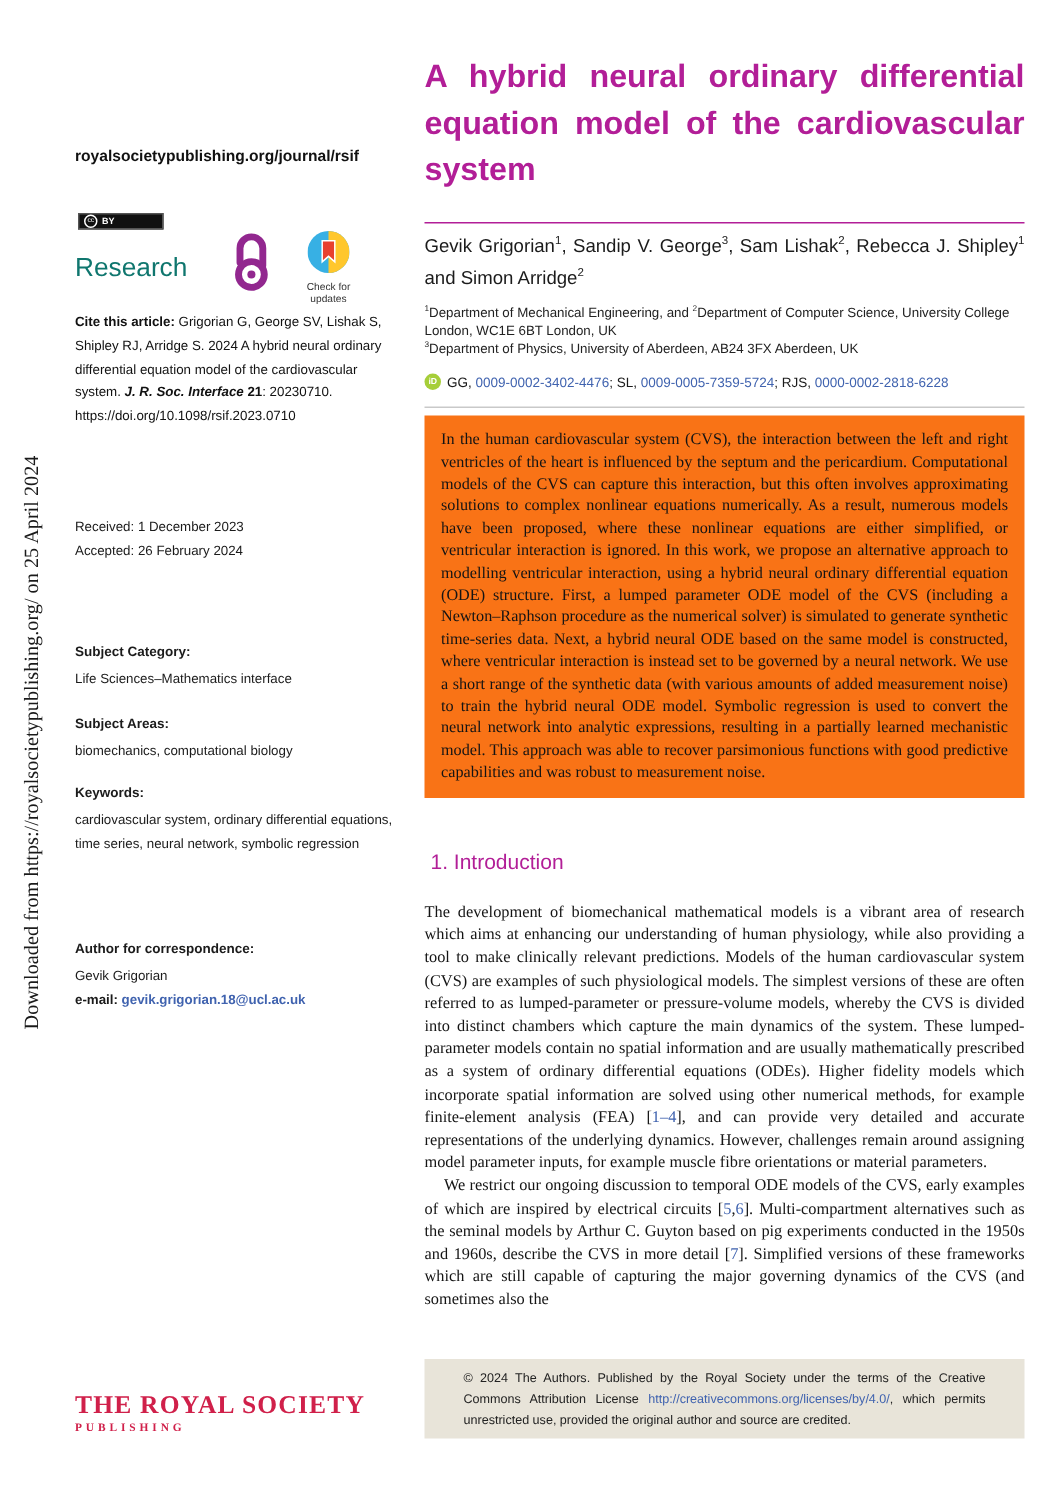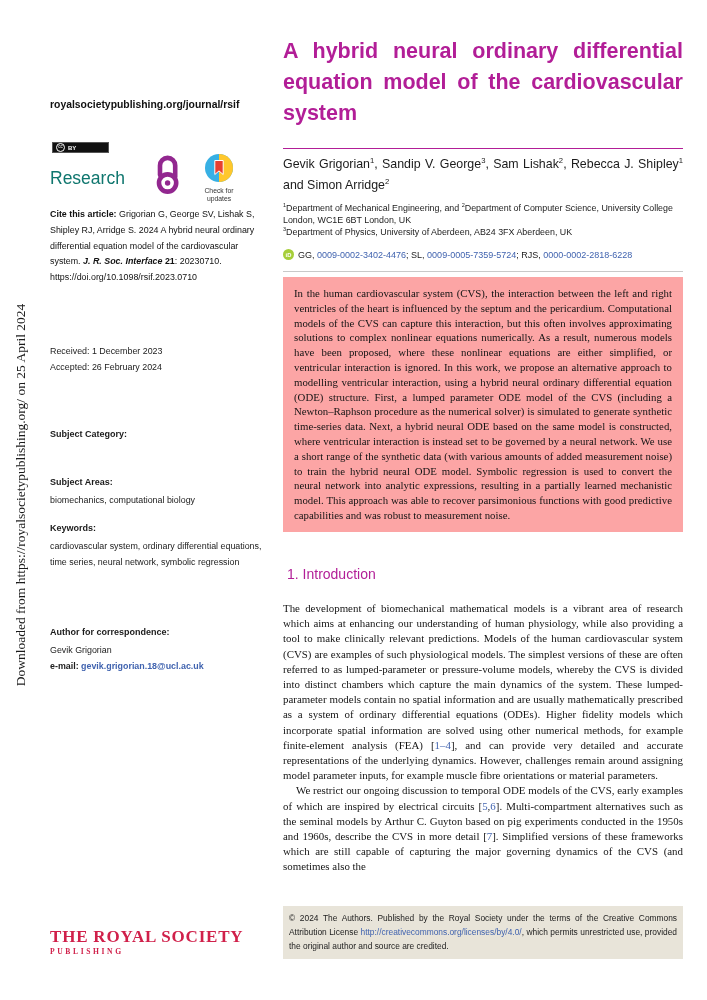--- a/index.html
+++ b/index.html
@@ -47,28 +47,28 @@
   .col-main > *{position:absolute;left:0;width:400px;box-sizing:border-box;}
   h1.title{top:36px;margin:0;font-size:21.5px;line-height:30.8px;font-weight:bold;
            color:#b21e97;text-align:justify;}
   .rule-purple{top:148px;border-top:1px solid #b21e97;height:0;}
   .authors{top:154px;font-size:12.4px;line-height:20.5px;text-align:justify;color:#1b1b1b;}
   .affil{top:202px;font-size:8.9px;line-height:12px;color:#222;}
   .orcid-row{top:249px;font-size:9px;display:flex;align-items:center;gap:4px;}
   .orcid-icon{width:11px;height:11px;border-radius:50%;background:#a6ce39;color:#fff;font-size:5.8px;
               font-weight:bold;display:inline-flex;align-items:center;justify-content:center;flex:0 0 auto;}
   .rule-gray{top:271px;border-top:1px solid #c9c9c9;height:0;}
-  .abstract{top:277px;background:#fca5a5;padding:9px 11px;font-family:"Liberation Serif",serif;
+  .abstract{top:277px;background:#f97316;padding:9px 11px;font-family:"Liberation Serif",serif;
             font-size:10.8px;line-height:14.8px;text-align:justify;color:#141414;}
   h2.intro-h{top:562px;margin:4px;font-size:14px;font-weight:normal;color:#b21e97;}
   .intro-text{top:601px;font-family:"Liberation Serif",serif;font-size:10.9px;line-height:15.2px;
               text-align:justify;color:#141414;}
   .intro-text p{margin:0;}
   .intro-text p.p2{text-indent:13px;}
-  .footerbox{top:906px;background:#e8e4d9;padding:6px 6px;font-size:8.4px;line-height:13.8px;
+  .footerbox{top:906px;background:#e8e4d9;padding:6px 26px;font-size:8.4px;line-height:13.8px;
              text-align:justify;color:#222;}
 </style>
 </head>
 <body>
 
 <div class="page">
 
   <div class="watermark">Downloaded from https://royalsocietypublishing.org/ on 25 April 2024</div>
 
   <div class="col-left">
@@ -97,20 +97,21 @@
       </svg>
       <div class="cfu-label">Check for updates</div>
     </div>
 
     <div class="cite"><span class="bold">Cite this article: </span><span>Grigorian G, George SV, Lishak S, Shipley RJ, Arridge S. 2024 A hybrid neural ordinary differential equation model of the cardiovascular system. </span><span class="ital">J. R. Soc. Interface</span><span> </span><span class="bold">21</span><span>: 20230710.</span><br><span>https://doi.org/10.1098/rsif.2023.0710</span></div>
 
     <div class="recv">Received: 1 December 2023</div>
     <div class="accp">Accepted: 26 February 2024</div>
 
     <div class="slabel l-subjcat">Subject Category:</div>
+    <div class="sval v-subjcat">Life Sciences–Mathematics interface</div>
 
     <div class="slabel l-subjarea">Subject Areas:</div>
     <div class="sval v-subjarea">biomechanics, computational biology</div>
 
     <div class="slabel l-keywords">Keywords:</div>
     <div class="sval v-keywords">cardiovascular system, ordinary differential equations, time series, neural network, symbolic regression</div>
 
     <div class="slabel l-corr">Author for correspondence:</div>
     <div class="sval v-corrname">Gevik Grigorian</div>
     <div class="sval v-email"><span>e-mail: </span><span class="lnk">gevik.grigorian.18@ucl.ac.uk</span></div>

